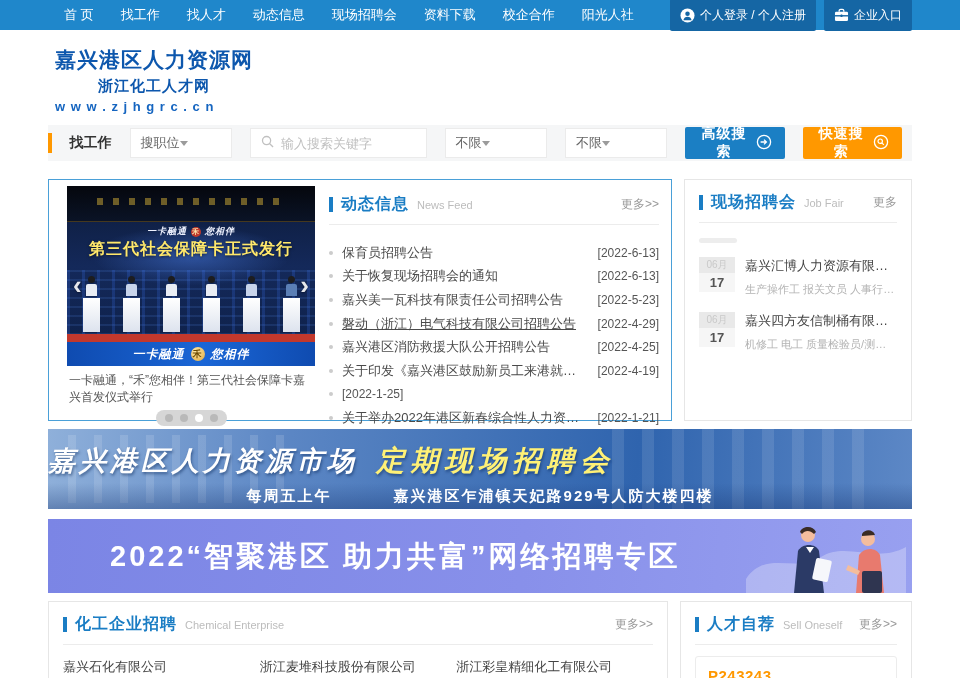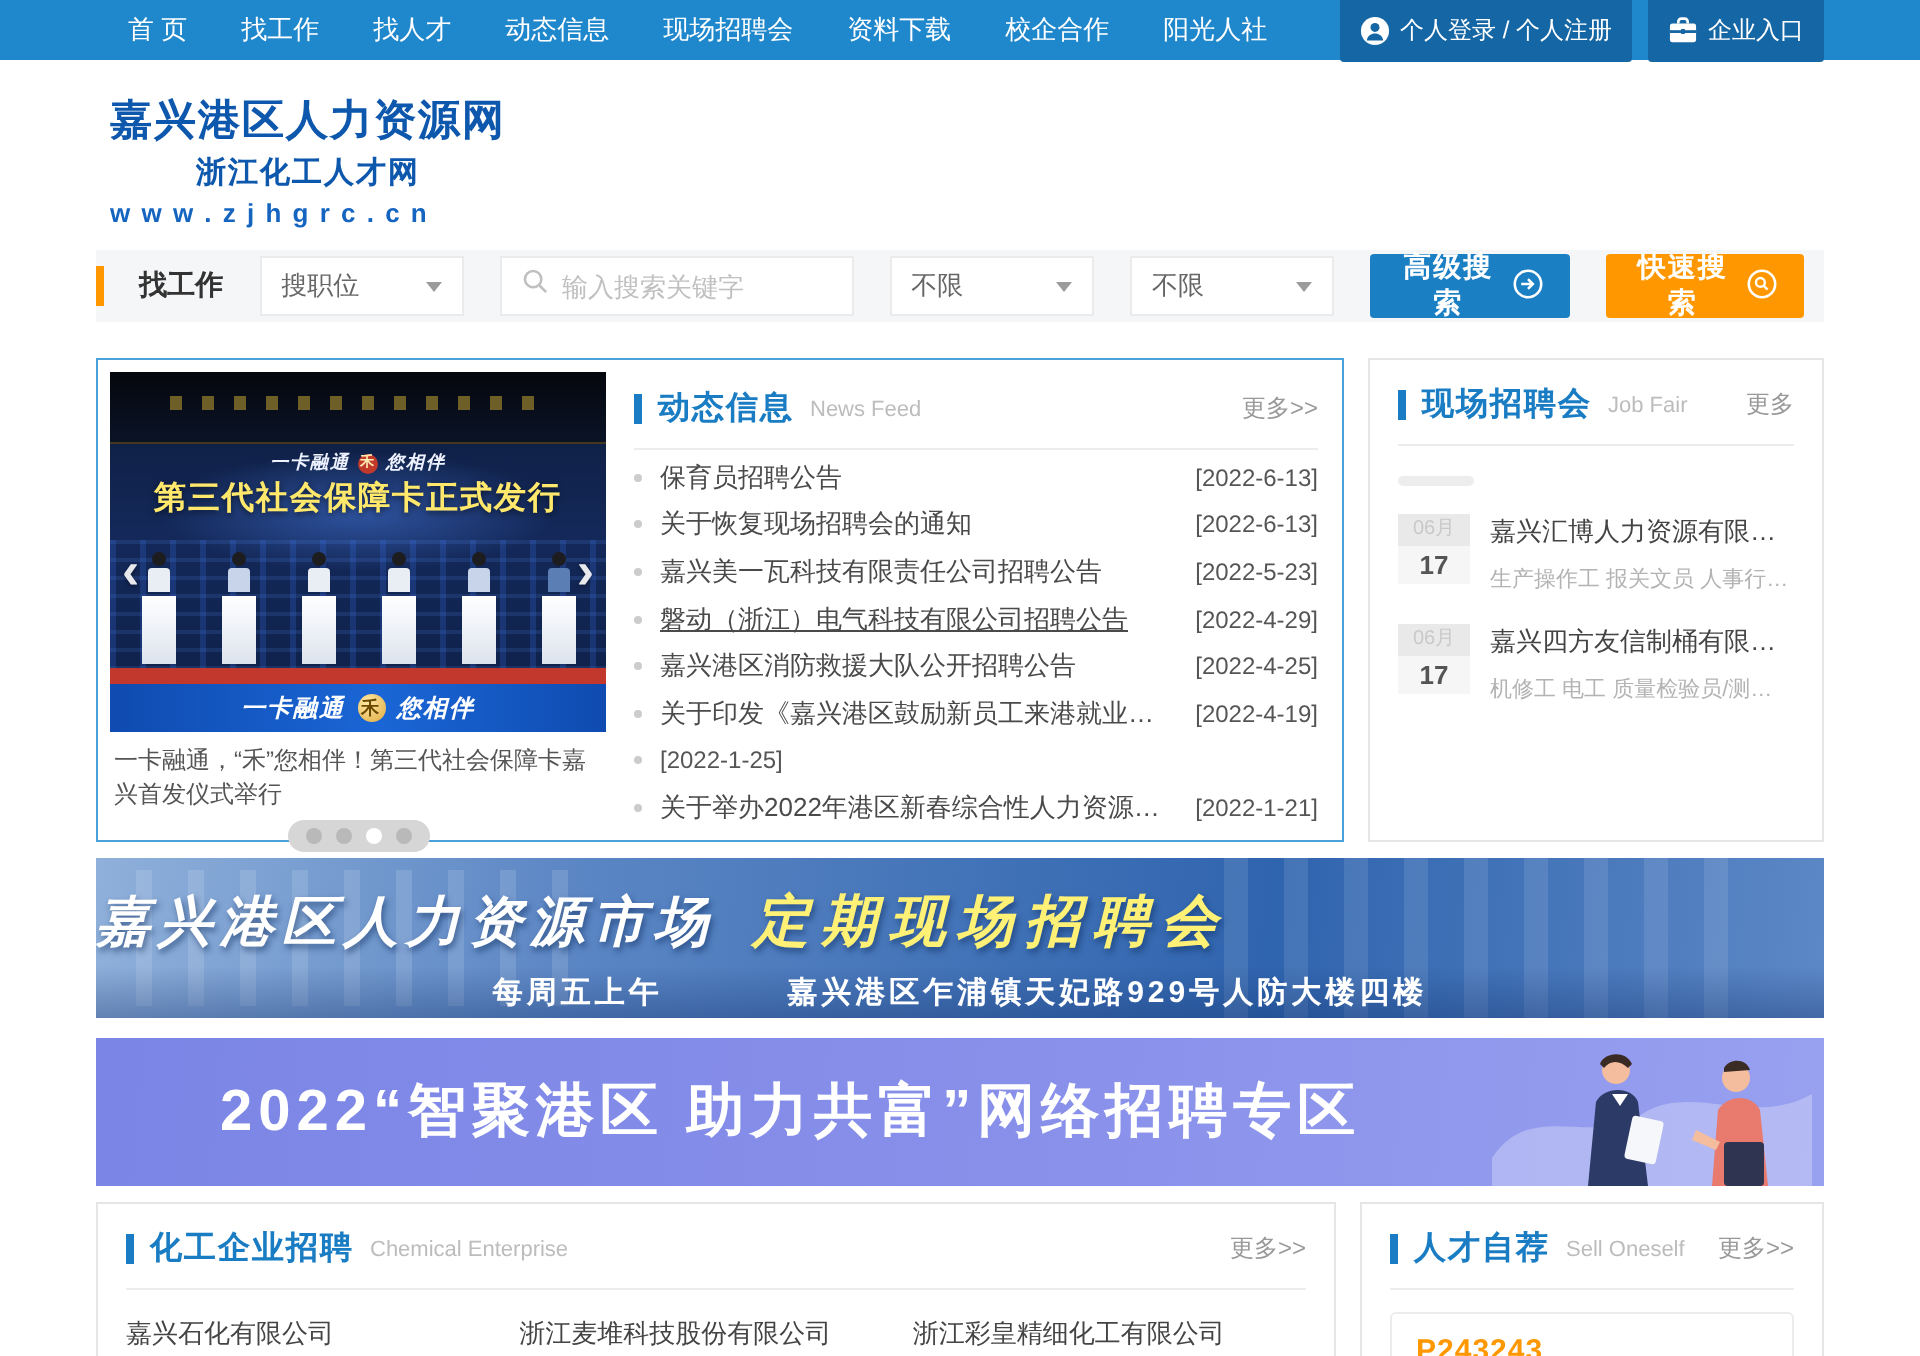--- a/index.html
+++ b/index.html
@@ -24,34 +24,34 @@
   .logo { display:inline-block; text-align:center; }
   .logo-l1 { font-size:21px; font-weight:bold; color:var(--logo-blue,#0d57ad); letter-spacing:1px; text-align:left; }
   .logo-l2 { font-size:15px; font-weight:bold; color:var(--logo-blue,#0d57ad); margin-top:3px; letter-spacing:1px; }
   .logo-l3 { font-size:13px; font-weight:bold; color:#1565c0; margin-top:3px; letter-spacing:1px; text-align:left; }
 
   
   .search-row { height:36px; background:#f5f6f7; display:flex; align-items:center; gap:18px; padding:0 10px 0 0; }
   .s-accent { width:4px; height:20px; background:var(--orange,#ff9800); }
   .s-label { font-size:14px; font-weight:bold; color:#333; white-space:nowrap; }
   .s-select { width:112px; height:30px; background:#fff; border:1px solid #ebebeb; display:flex; align-items:center;
-              justify-content:space-between; padding:0 10px; font-size:13px; color:#666; }
+              padding:0 10px; font-size:13px; color:#666; }
   .s-arrow { width:0; height:0; border-left:4px solid transparent; border-right:4px solid transparent; border-top:5px solid #9b9b9b; }
   .s-input { width:195px; height:30px; background:#fff; border:1px solid #ebebeb; display:flex; align-items:center; gap:7px; padding:0 10px; }
   .s-input input { border:none; outline:none; width:100%; font-size:13px; color:#333; font-family:inherit; background:transparent; }
   .s-input input::placeholder { color:#c0c0c0; }
   .s-btn { height:32px; padding:0 13px; border:none; border-radius:2px; color:#fff; font-size:14px; font-weight:bold;
            display:flex; align-items:center; gap:6px; letter-spacing:1px; font-family:inherit; }
   .s-btn.quick { background:var(--orange,#ff9800); }
   .s-btn.adv { background:var(--btn-blue,#1b7fc4); }
 
   
   .main-row { display:flex; gap:12px; margin-top:18px; }
   .left-box { width:624px; height:242px; border:1px solid var(--border-blue,#4aa0d8); display:flex; padding:6px; }
-  .carousel { width:248px; position:relative; }
+  .carousel { width:248px; position:relative;margin-left:12px; }
   .slide { width:248px; height:180px; position:relative; overflow:hidden;
            background:linear-gradient(180deg,#0c1a38 0%,#14295a 45%,#0d1f46 100%); }
   .slide-screen { position:absolute; top:0; left:0; right:0; height:36px;
                   background:linear-gradient(180deg,#05070d 0%,#0a1326 100%);
                   border-bottom:1px solid rgba(190,150,60,.35); }
   .slide-screen:after { content:""; position:absolute; left:30px; right:30px; top:12px; height:7px;
                   background:repeating-linear-gradient(90deg,rgba(212,175,55,.5) 0 6px,transparent 6px 16px); }
   .slide-glow { position:absolute; left:24px; right:24px; top:40px; height:60px;
                 background:radial-gradient(ellipse at center,rgba(70,120,220,.55),transparent 70%); }
   .slide-tagline { position:absolute; top:39px; width:100%; text-align:center; color:#eef2ff; font-size:9px;
@@ -87,21 +87,21 @@
   .dot.active { background:#fff; }
 
   
   .sec-h { display:flex; align-items:center; border-bottom:1px solid #ececec; padding:2px 0 9px; }
   .sec-bar { width:4px; height:15px; background:var(--title-blue,#1a7dc4); margin-right:8px; }
   .sec-title { font-size:16px; font-weight:bold; color:var(--title-blue,#1a7dc4); letter-spacing:1px; }
   .sec-sub { font-size:11px; color:#bcbcbc; margin-left:8px; }
   .sec-more { margin-left:auto; font-size:12px; color:#999; white-space:nowrap; }
 
   .news { flex:1; padding:6px 6px 0 14px; min-width:0; }
-  .news-list { list-style:none; margin-top:2px; }
+  .news-list { list-style:none; margin-top:16px; }
   .news-list li { display:flex; align-items:center; height:23.6px; min-width:0; }
   .n-bullet { width:4px; height:4px; border-radius:50%; background:#ccc; margin-right:9px; flex:none; }
   .n-title { font-size:13px; color:#4a4a4a; flex:1; white-space:nowrap; overflow:hidden; text-overflow:ellipsis; padding-right:10px; }
   .n-title.underline,.underline .n-title { text-decoration:underline; }
   .n-date { font-size:12px; color:#555; flex:none; }
 
   .sidebar-box { flex:1; height:242px; border:1px solid #e6e6e6; padding:10px 14px; overflow:hidden; }
   .mini-div { width:38px; height:5px; background:#ededed; border-radius:3px; margin:15px 0 14px; }
   .fair-item { display:flex; gap:10px; margin-bottom:15px; }
   .badge { width:36px; flex:none; text-align:center; }

